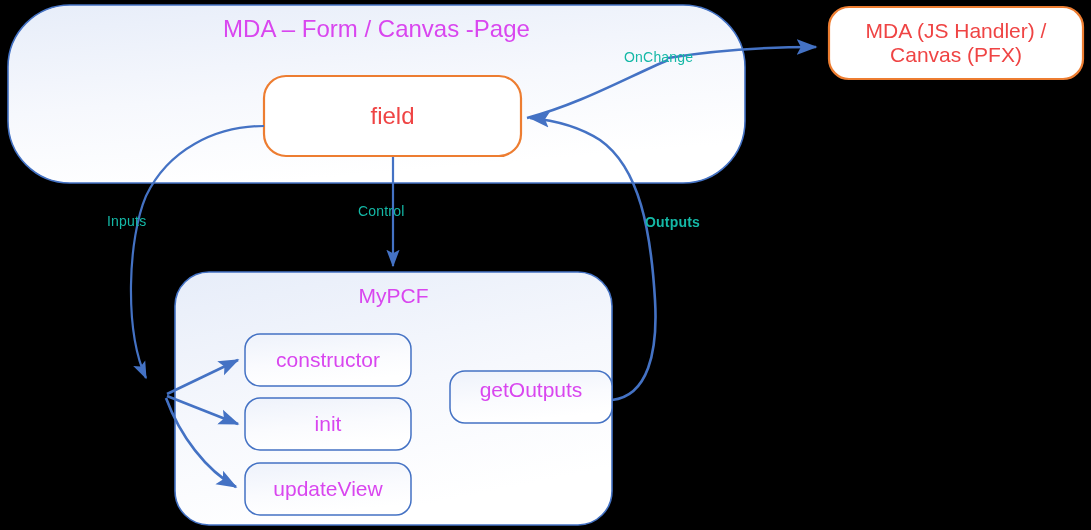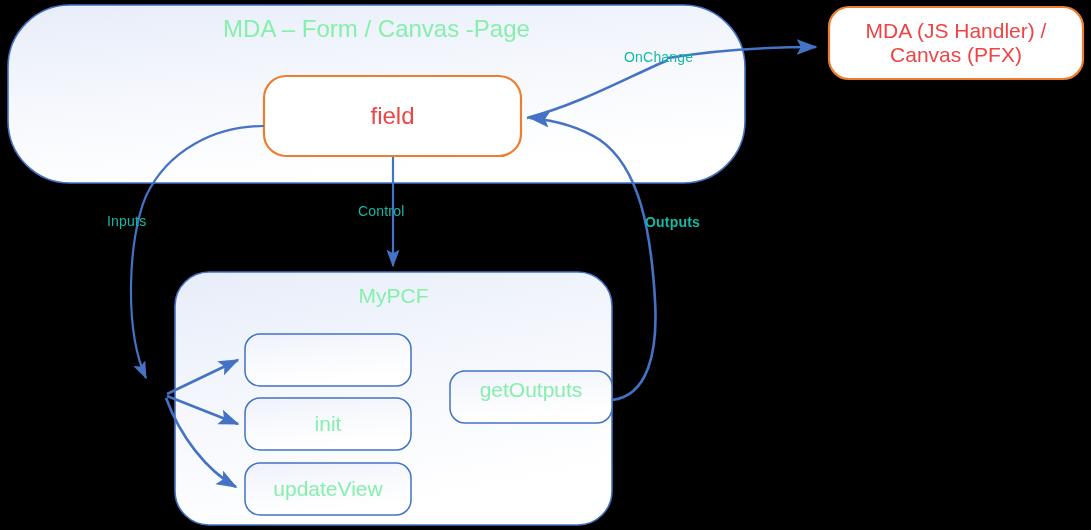--- a/index.html
+++ b/index.html
@@ -34,21 +34,21 @@
     pointer-events: none;
     white-space: pre-line;
   }
   .edge-label {
     position: absolute;
     color: #14b8a6;
     font-size: 14px;
     letter-spacing: 0.2px;
     white-space: nowrap;
   }
-  .t-blue { color: #86efac; }
+  .t-blue { color: #d946ef; }
   .t-orange { color: #ef4444; }
 </style>
 </head>
 <body>
 
 <div id="stage">
 
   <svg class="layer" viewBox="0 0 1091 530">
     <defs>
       <linearGradient id="gradContainer" x1="0" y1="0" x2="0.35" y2="1">
@@ -98,20 +98,21 @@
 
   <div class="node-label t-blue" style="left:8px; top:12px; width:737px; height:34px; font-size:24px;">MDA – Form / Canvas -Page</div>
 
   <div class="node-label t-orange" style="left:264px; top:76px; width:257px; height:80px; font-size:24px;border-radius:9px;">field</div>
 
   <div class="node-label t-orange" style="left:829px; top:7px; width:254px; height:72px; font-size:21px;">MDA (JS Handler) /
 Canvas (PFX)</div>
 
   <div class="node-label t-blue" style="left:175px; top:281px; width:437px; height:30px; font-size:21px;">MyPCF</div>
 
+  <div class="node-label t-blue" style="left:245px; top:334px; width:166px; height:52px; font-size:21px;">constructor</div>
 
   <div class="node-label t-blue" style="left:245px; top:398px; width:166px; height:52px; font-size:21px;">init</div>
 
   <div class="node-label t-blue" style="left:245px; top:463px; width:166px; height:52px; font-size:21px;">updateView</div>
 
   <div class="node-label t-blue" style="left:450px; top:371px; width:162px; height:37px; font-size:21px;">getOutputs</div>
 
   <div class="edge-label" style="left:624px; top:49px;">OnChange</div>
 
   <div class="edge-label" style="left:107px; top:213px;">Inputs</div>

